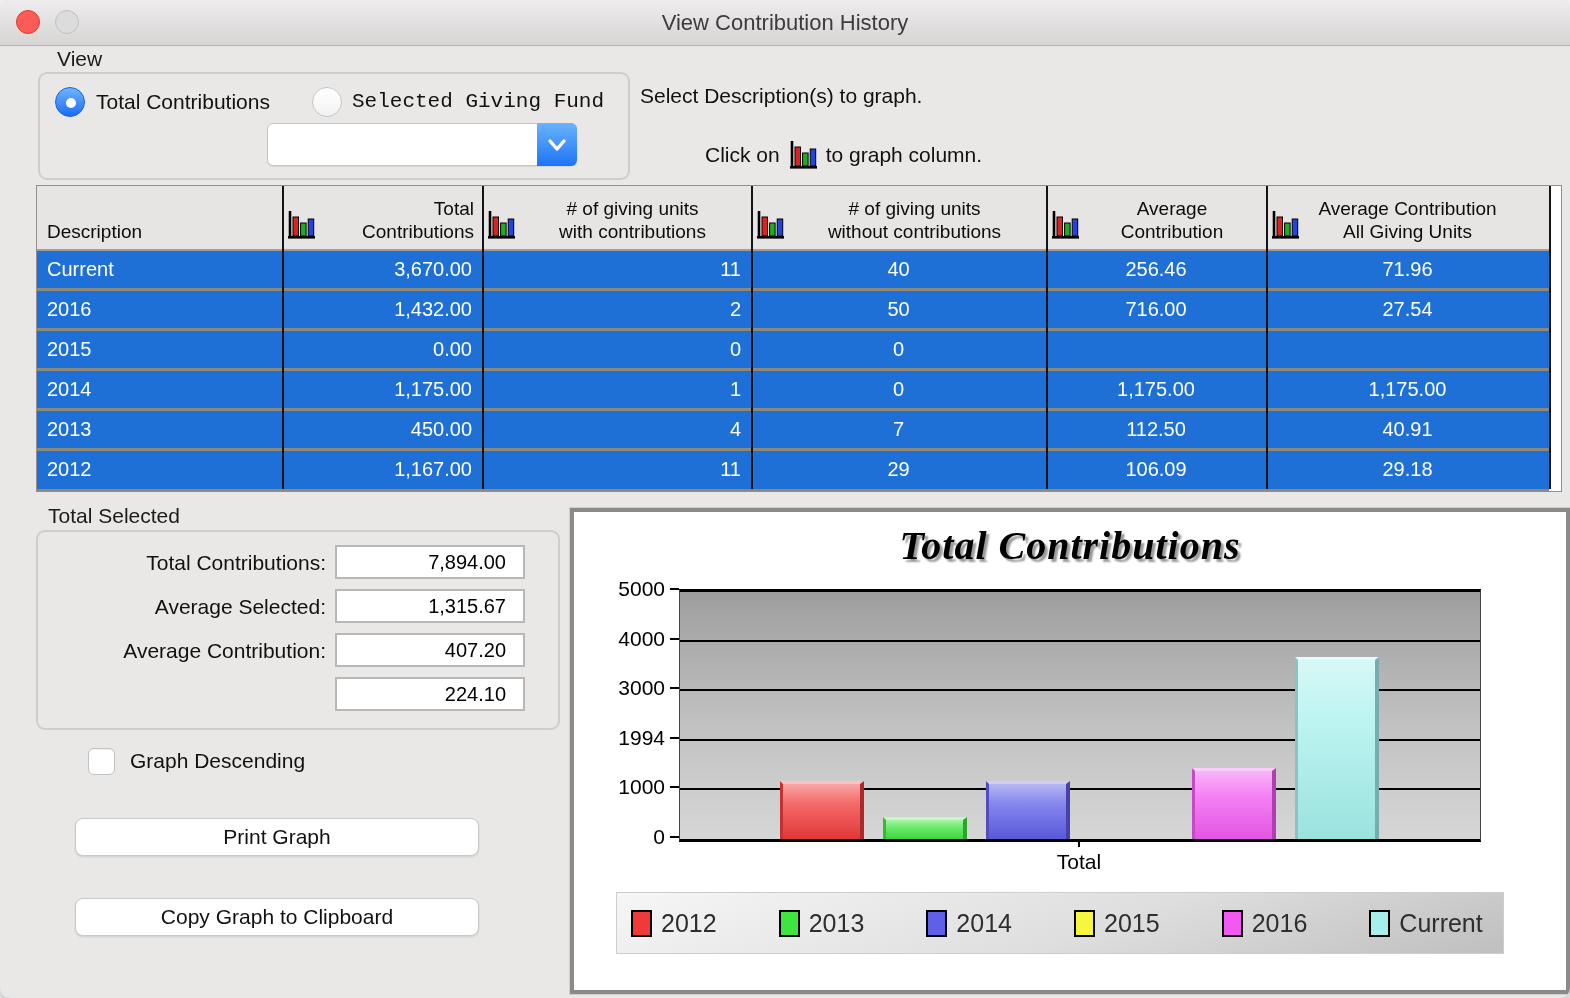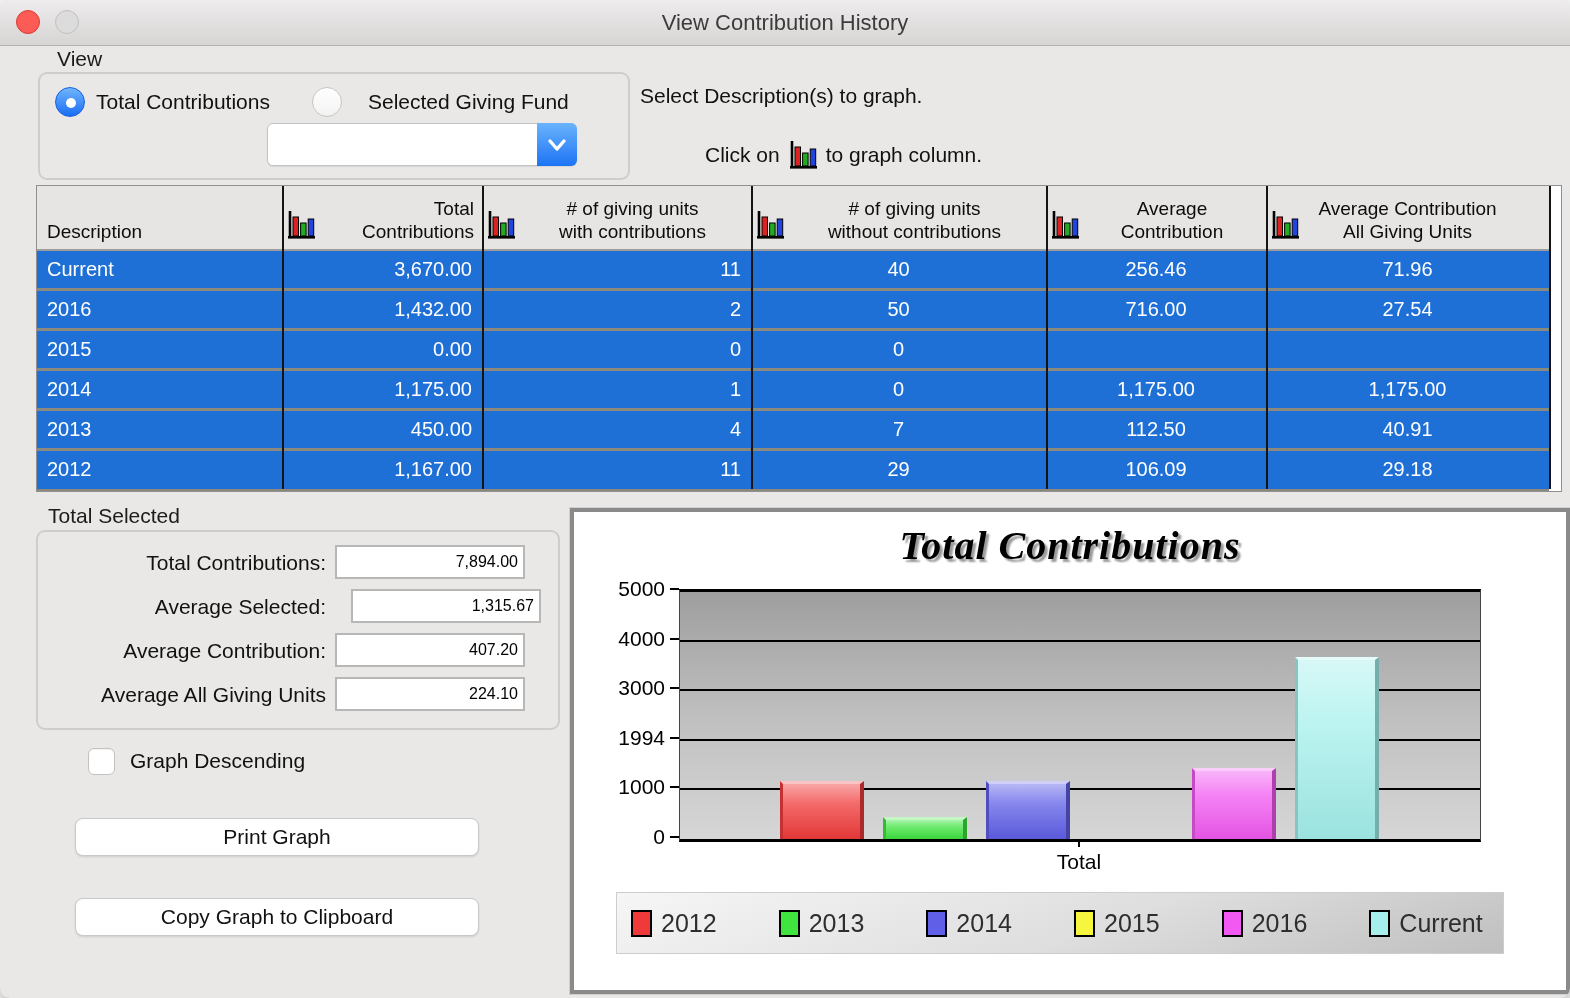--- a/index.html
+++ b/index.html
@@ -51,21 +51,21 @@
   .td{position:absolute;top:0;height:37px;line-height:36px;font-size:20px;color:#fff;box-sizing:border-box;}
   .td.left{text-align:left;padding-left:10px;} .td.right{text-align:right;padding-right:10px;}
   .td.center{text-align:center;}
   .vline{position:absolute;top:0;width:2px;height:303px;background:#141414;z-index:5;}
   #gutter{position:absolute;left:1512px;top:0;width:12px;height:303px;background:#fff;border-left:1px solid #b9b9b9;box-sizing:border-box;}
 
   
   #totalsbox{left:36px;top:530px;width:524px;height:200px;border:2px solid #cfcdcc;border-radius:9px;box-sizing:border-box;}
   .tot-label{position:absolute;width:288px;text-align:right;font-size:21px;font-weight:500;color:#111;}
   .tot-input{position:absolute;left:297px;width:190px;height:34px;background:#fff;border:2px solid #b9b7b5;
-     box-sizing:border-box;font-size:16px;color:#000;text-align:right;line-height:30px;padding-right:5px;}
+     box-sizing:border-box;font-size:20px;color:#000;text-align:right;line-height:30px;padding-right:17px;}
 
   #checkbox{left:88px;top:748px;width:27px;height:27px;background:#fff;border:1px solid #c2c2c2;border-radius:6px;box-sizing:border-box;box-shadow:inset 0 1px 1px rgba(0,0,0,.05);}
   .check-label{font-size:21px;font-weight:500;color:#111;}
   .pushbtn{left:75px;width:404px;height:38px;background:#fff;border:1px solid #c9c9c9;border-radius:8px;
      box-sizing:border-box;text-align:center;line-height:36px;font-size:21px;color:#111;
      box-shadow:0 1px 2px rgba(0,0,0,.12);cursor:default;}
 
   
   #chart{left:570px;top:508px;width:992px;height:478px;background:#fff;border:4px solid #8a8a8a;
      box-shadow:0 0 0 1px #cfcfcf;box-sizing:content-box;}
@@ -97,21 +97,21 @@
     <div id="btn-close" class="abs traffic"></div>
     <div id="btn-min" class="abs traffic"></div>
     <div id="win-title">View Contribution History</div>
   </div>
 
   <div class="abs section-label" style="left:57px;top:47px;">View</div>
   <div id="groupbox" class="abs">
     <div class="abs radio on" style="left:15px;top:13px;"></div>
     <div class="abs radio-label" style="left:56px;top:16px;">Total Contributions</div>
     <div class="abs radio off" style="left:272px;top:13px;"></div>
-    <div class="abs radio-label" style="left:328px;top:16px;">Selected Giving Fund</div>
+    <div class="abs radio-label" style="left:312px;top:16px;font-family:Liberation Mono, monospace;">Selected Giving Fund</div>
   </div>
   <div id="dropdown" class="abs">
     <span id="dropdown-value"></span>
     <div id="dropdown-btn">
       <svg width="20" height="14" viewBox="0 0 20 14">
           <polyline points="3,3 10,11 17,3" fill="none" stroke="#fff" stroke-width="3.4" stroke-linecap="round" stroke-linejoin="round"></polyline>
         </svg>
     </div>
   </div>
 
@@ -243,24 +243,23 @@
     <div class="vline" style="left:1229px;"></div>
     <div class="vline" style="left:1512px;"></div>
     <div id="gutter"></div>
   </div>
 
   <div class="abs section-label" style="left:48px;top:504px;">Total Selected</div>
   <div id="totalsbox" class="abs">
     <div class="tot-label" style="left:0;top:19px;">Total Contributions:</div>
     <div class="tot-input" style="top:13px;">7,894.00</div>
     <div class="tot-label" style="left:0;top:63px;">Average Selected:</div>
-    <div class="tot-input" style="top:57px;margin-left:16px;">1,315.67</div>
+    <div class="tot-input" style="top:57px;">1,315.67</div>
     <div class="tot-label" style="left:0;top:107px;">Average Contribution:</div>
     <div class="tot-input" style="top:101px;">407.20</div>
-    <div class="tot-label" style="left:0;top:151px;">Average All Giving Units</div>
     <div class="tot-input" style="top:145px;">224.10</div>
   </div>
 
   <div id="checkbox" class="abs"></div>
   <div class="abs check-label" style="left:130px;top:749px;">Graph Descending</div>
   <div class="abs pushbtn" style="top:818px;">Print Graph</div>
   <div class="abs pushbtn" style="top:898px;">Copy Graph to Clipboard</div>
 
   <div id="chart" class="abs">
     <div id="chart-title">Total Contributions</div>

